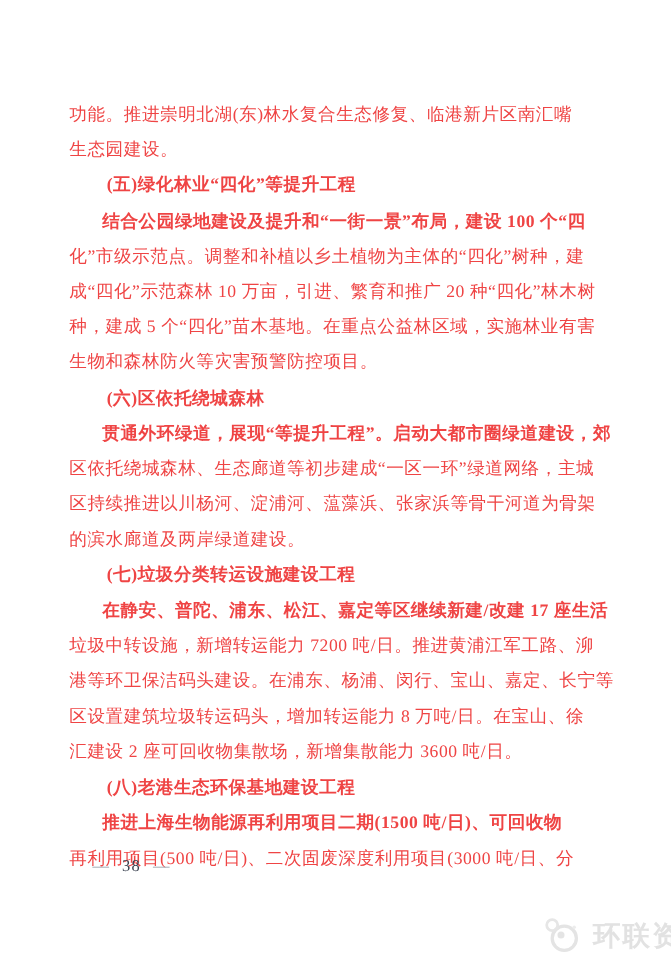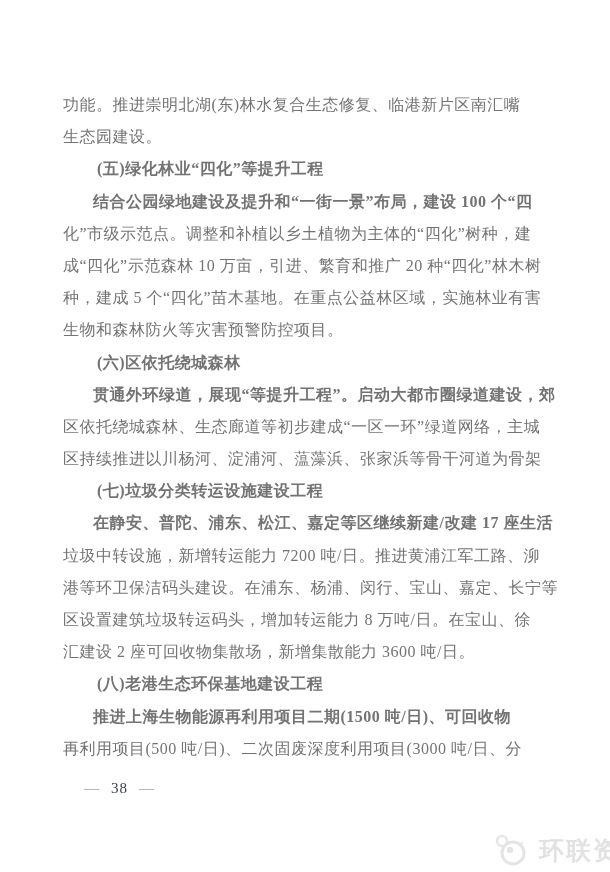--- a/index.html
+++ b/index.html
@@ -15,21 +15,21 @@
     background: #ffffff;
     overflow: hidden;
   }
   .doc {
     position: absolute;
     left: 63px;
     top: 89px;
     width: 486px;
     font-size: 16px;
     line-height: 32.2px;
-    color: #737373;
+    color: #ef4444;
     letter-spacing: 0.5px;
   }
   .line {
     white-space: nowrap;
     height: 32.2px;
   }
   .line.indent {
     padding-left: 30px;
     font-weight: bold;
   }
@@ -80,20 +80,21 @@
     <div class="line heading">(五)绿化林业“四化”等提升工程</div>
     <div class="line indent">结合公园绿地建设及提升和“一街一景”布局，建设 100 个“四</div>
     <div class="line">化”市级示范点。调整和补植以乡土植物为主体的“四化”树种，建</div>
     <div class="line">成“四化”示范森林 10 万亩，引进、繁育和推广 20 种“四化”林木树</div>
     <div class="line">种，建成 5 个“四化”苗木基地。在重点公益林区域，实施林业有害</div>
     <div class="line">生物和森林防火等灾害预警防控项目。</div>
     <div class="line heading">(六)区依托绕城森林</div>
     <div class="line indent">贯通外环绿道，展现“等提升工程”。启动大都市圈绿道建设，郊</div>
     <div class="line">区依托绕城森林、生态廊道等初步建成“一区一环”绿道网络，主城</div>
     <div class="line">区持续推进以川杨河、淀浦河、蕰藻浜、张家浜等骨干河道为骨架</div>
+    <div class="line">的滨水廊道及两岸绿道建设。</div>
     <div class="line heading">(七)垃圾分类转运设施建设工程</div>
     <div class="line indent">在静安、普陀、浦东、松江、嘉定等区继续新建/改建 17 座生活</div>
     <div class="line">垃圾中转设施，新增转运能力 7200 吨/日。推进黄浦江军工路、泖</div>
     <div class="line">港等环卫保洁码头建设。在浦东、杨浦、闵行、宝山、嘉定、长宁等</div>
     <div class="line">区设置建筑垃圾转运码头，增加转运能力 8 万吨/日。在宝山、徐</div>
     <div class="line">汇建设 2 座可回收物集散场，新增集散能力 3600 吨/日。</div>
     <div class="line heading">(八)老港生态环保基地建设工程</div>
     <div class="line indent">推进上海生物能源再利用项目二期(1500 吨/日)、可回收物</div>
     <div class="line">再利用项目(500 吨/日)、二次固废深度利用项目(3000 吨/日、分</div>
   </main>

